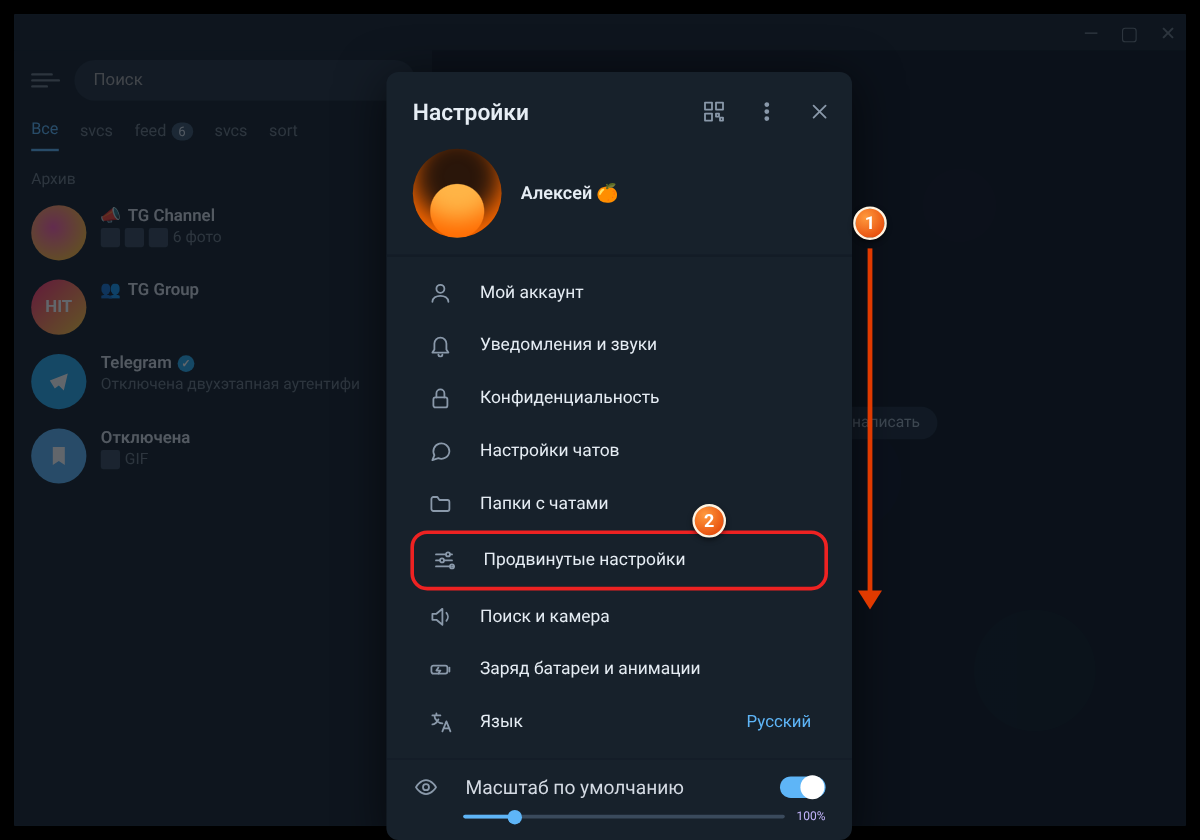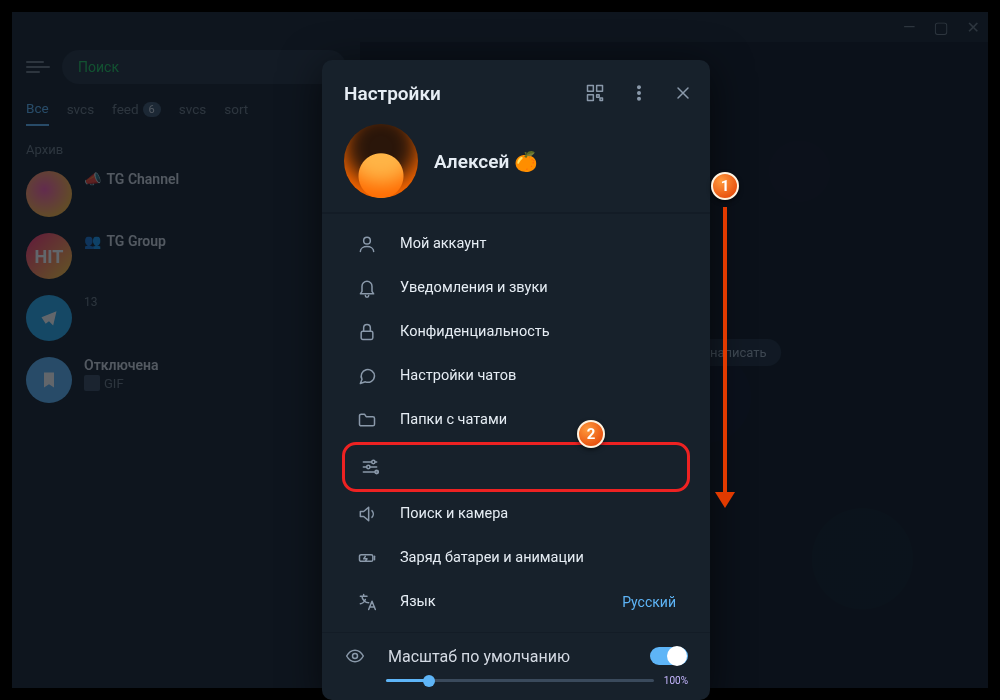--- a/index.html
+++ b/index.html
@@ -7,30 +7,30 @@
 .outer-frame { width: 1000px; height: 700px; background: #000; position: relative; }
 .app-window { position: absolute; left: 12px; top: 12px; width: 976px; height: 676px; background: #17212b; border-radius: 0; }
 .titlebar { height: 30px; background: #17212b; display: flex; justify-content: flex-end; align-items: center; padding-right: 8px; gap: 18px; }
 .titlebar span { color: #6c7883; font-size: 16px; cursor: default; }
 .main-row { display: flex; height: calc(100% - 30px); }
 .sidebar { width: 348px; background: #17212b; padding: 8px 0 0 0; position: relative; }
 .top-row { display: flex; align-items: center; padding: 0 14px 10px 14px; gap: 12px; }
 .menu-icon { width: 24px; display: flex; flex-direction: column; gap: 3px; }
 .menu-icon span { height: 2px; background: #6c7883; border-radius: 1px; }
 .menu-icon span:nth-child(1){width:18px;} .menu-icon span:nth-child(2){width:24px;} .menu-icon span:nth-child(3){width:14px;}
-.search-pill { flex: 1; background: #242f3d; border-radius: 18px; height: 34px; display: flex; align-items: center; padding: 0 16px; color: #22c55e; font-size: 14px; }
+.search-pill { flex: 1; background: #242f3d; border-radius: 18px; height: 34px; display: flex; align-items: center; padding: 0 16px; color: #a3a3a3; font-size: 14px; }
 .folders { display: flex; gap: 18px; padding: 6px 14px 0 14px; font-size: 13.5px; }
 .folder { color: #6c7883; padding-bottom: 8px; cursor: pointer; display: flex; align-items: center; gap: 4px; }
 .folder.active { color: #5eb5f7; border-bottom: 2px solid #5eb5f7; }
 .badge { background: #3e546a; color: #cfd8e2; border-radius: 10px; font-size: 11px; padding: 1px 6px; }
 .archive-label { color: #6c7883; font-size: 13px; padding: 16px 14px 6px 14px; }
 .chat { display: flex; padding: 8px 14px; gap: 12px; cursor: pointer; align-items: flex-start; }
 .avatar { width: 46px; height: 46px; border-radius: 50%; flex-shrink: 0; display: flex; align-items: center; justify-content: center; font-size: 18px; color: #fff; }
 .av-channel { background: radial-gradient(circle at 40% 40%, #ff5eae, #ffb547 70%); }
-.av-hit { background: linear-gradient(135deg, #ff2d7a, #ffd23d); font-weight: 700; font-size: 18px; }
+.av-hit { background: linear-gradient(135deg, #ff2d7a, #ffd23d); font-weight: 700; font-size: 14px; }
 .av-tg { background: #2aabee; }
 .av-saved { background: #5eb5f7; }
 .chat-body { flex: 1; min-width: 0; }
 .chat-title { color: #d4dae3; font-size: 14px; font-weight: 600; display: flex; align-items: center; gap: 5px; }
 .chat-sub { color: #6c7883; font-size: 13px; margin-top: 2px; display: flex; align-items: center; gap: 4px; }
 .chat-meta { color: #6c7883; font-size: 12px; }
 .mini-thumb { width: 16px; height: 16px; background: #3a4a5c; border-radius: 2px; display: inline-block; }
 .verified { width: 14px; height: 14px; background: #2aabee; border-radius: 50%; display: inline-flex; align-items: center; justify-content: center; font-size: 9px; color: #fff; }
 .content-area { flex: 1; background: #0e1621; position: relative; overflow: hidden; }
 .doodle-bg { position: absolute; inset: 0; opacity: 0.18; background: radial-gradient(circle at 20% 30%, #3a5eff22 0 40px, transparent 41px),
@@ -43,21 +43,21 @@
 
 .dim { position: absolute; inset: 0; background: rgba(10,16,24,0.64); }
 
 
 .modal { position: absolute; left: 310px; top: 48px; width: 388px; height: 640px; background: #17212b; border-radius: 10px; box-shadow: 0 8px 40px rgba(0,0,0,0.6); overflow: hidden; display: flex; flex-direction: column; }
 .modal-head { display: flex; align-items: center; padding: 16px 10px 0 22px; gap: 10px; }
 .modal-title { font-size: 19px; font-weight: 600; color: #e6edf4; flex: 1; }
 .head-btn { width: 34px; height: 34px; display: flex; align-items: center; justify-content: center; color: #8a99aa; cursor: pointer; border-radius: 50%; }
 .profile-row { display: flex; align-items: center; gap: 16px; padding: 14px 22px 14px 22px; }
 .profile-avatar { width: 74px; height: 74px; border-radius: 50%; background: radial-gradient(circle at 50% 70%, #ffb547 0 22px, #2a160a 23px 100%); box-shadow: inset 0 -14px 20px #ff6a00; }
-.profile-name { font-size: 19px; font-weight: 600; color: #e6edf4; }
+.profile-name { font-size: 15px; font-weight: 600; color: #e6edf4; }
 .divider { height: 10px; background: #131c26; }
 .menu-list { padding: 8px 12px; }
 .mitem { display: flex; align-items: center; gap: 22px; padding: 11px 22px; cursor: pointer; font-size: 14.5px; color: #e6edf4; position: relative; }
 .micon { width: 22px; height: 22px; display: flex; align-items: center; justify-content: center; color: #8a99aa; flex-shrink: 0; }
 .mitem .trail { margin-left: auto; color: #5eb5f7; font-size: 14px; }
 .highlight-box { border: 3px solid #e22; border-radius: 14px; margin: 0 8px; padding: 11px 14px; }
 .scale-row { padding: 12px 22px 4px 22px; display: flex; align-items: center; gap: 22px; }
 .toggle { width: 38px; height: 18px; background: #5eb5f7; border-radius: 10px; position: relative; margin-left: auto; }
 .toggle::after { content: ''; position: absolute; right: 1px; top: -1px; width: 20px; height: 20px; background: #fff; border-radius: 50%; }
 .slider-row { padding: 4px 22px 14px 64px; display: flex; align-items: center; gap: 10px; }
@@ -105,39 +105,52 @@
       </div>
       <div class="archive-label">Архив</div>
 
       <div class="chat">
         <div class="avatar av-channel"></div>
         <div class="chat-body">
           <div class="chat-title">
                 <span>📣</span>
                 <span>TG Channel</span>
               </div>
+          <div class="chat-sub">
+                <span class="mini-thumb"></span>
+                <span class="mini-thumb"></span>
+                <span class="mini-thumb"></span>
+                <span>6 фото</span>
+              </div>
         </div>
       </div>
 
       <div class="chat">
         <div class="avatar av-hit">HIT</div>
         <div class="chat-body">
           <div class="chat-title">
                 <span>👥</span>
                 <span>TG Group</span>
               </div>
         </div>
       </div>
 
       <div class="chat">
         <div class="avatar av-tg">
               <svg viewBox="0 0 24 24">
                 <path d="M3 11l18-7-4 17-5-5-4 3z" fill="#fff" stroke="none"></path>
               </svg>
             </div>
+        <div class="chat-body">
+          <div class="chat-title">
+                <span>Telegram</span>
+                <span class="verified">✓</span>
+              </div>
+          <div class="chat-sub">Отключена двухэтапная аутентифи</div>
+        </div>
         <div class="chat-meta">13</div>
       </div>
 
       <div class="chat">
         <div class="avatar av-saved">
               <svg viewBox="0 0 24 24">
                 <path d="M6 3h12v18l-6-4-6 4z" fill="#fff" stroke="none"></path>
               </svg>
             </div>
         <div class="chat-body">
@@ -235,20 +248,21 @@
           </div>
       <div class="mitem highlight-box">
             <span class="micon">
               <svg viewBox="0 0 24 24">
                 <path d="M4 6h10M18 6h2M4 12h4M12 12h8M4 18h14M22 18h-2"></path>
                 <circle cx="16" cy="6" r="2"></circle>
                 <circle cx="10" cy="12" r="2"></circle>
                 <circle cx="20" cy="18" r="2"></circle>
               </svg>
             </span>
+            <span>Продвинутые настройки</span>
           </div>
       <div class="mitem">
             <span class="micon">
               <svg viewBox="0 0 24 24">
                 <path d="M4 9v6h4l6 5V4L8 9z"></path>
                 <path d="M18 8a6 6 0 010 8"></path>
               </svg>
             </span>
             <span>Поиск и камера</span>
           </div>

